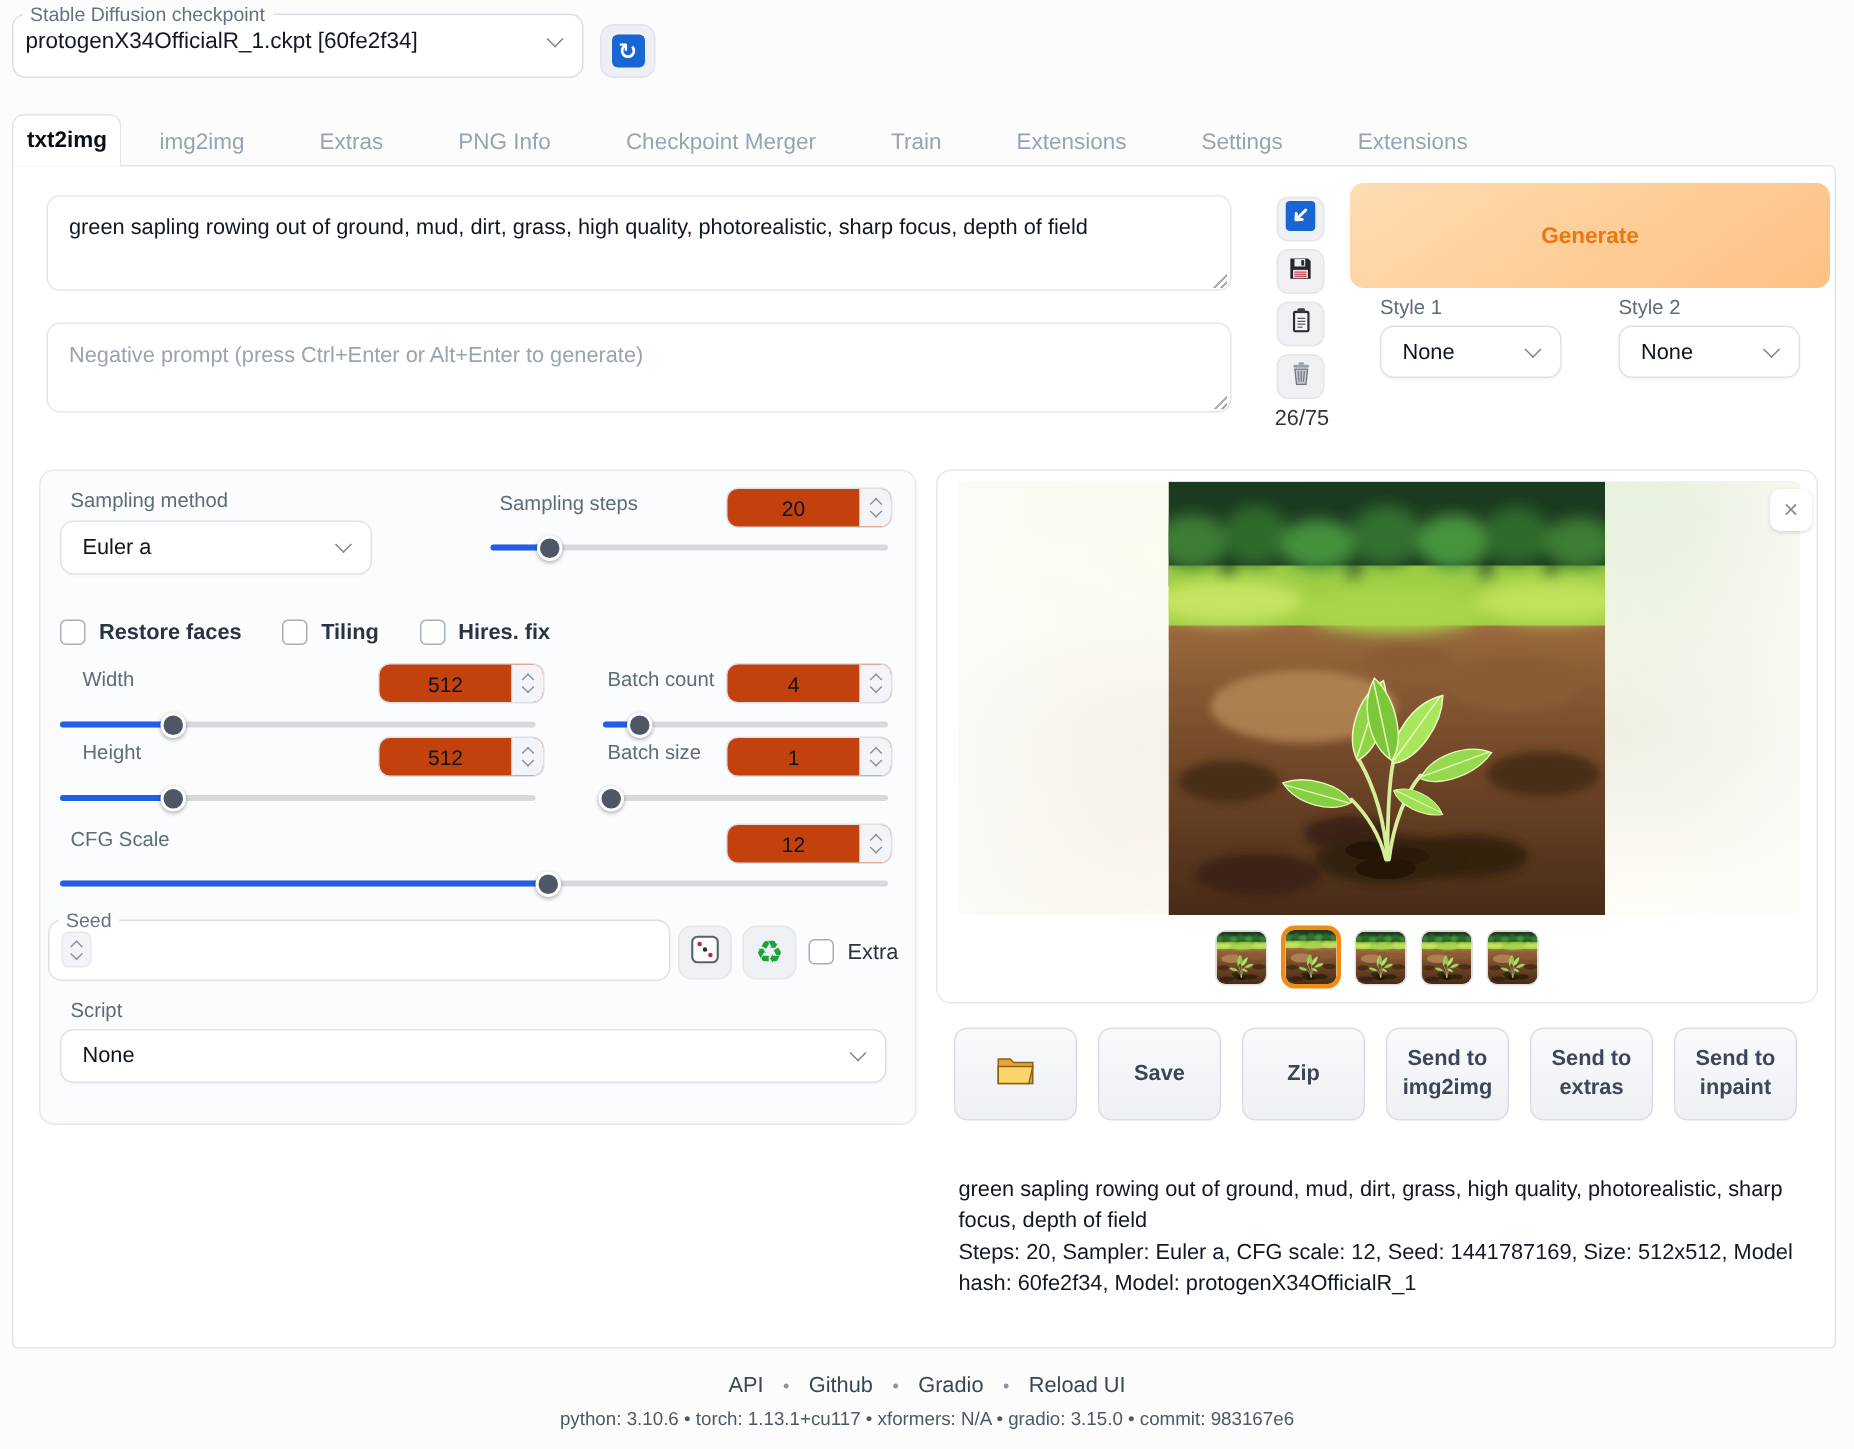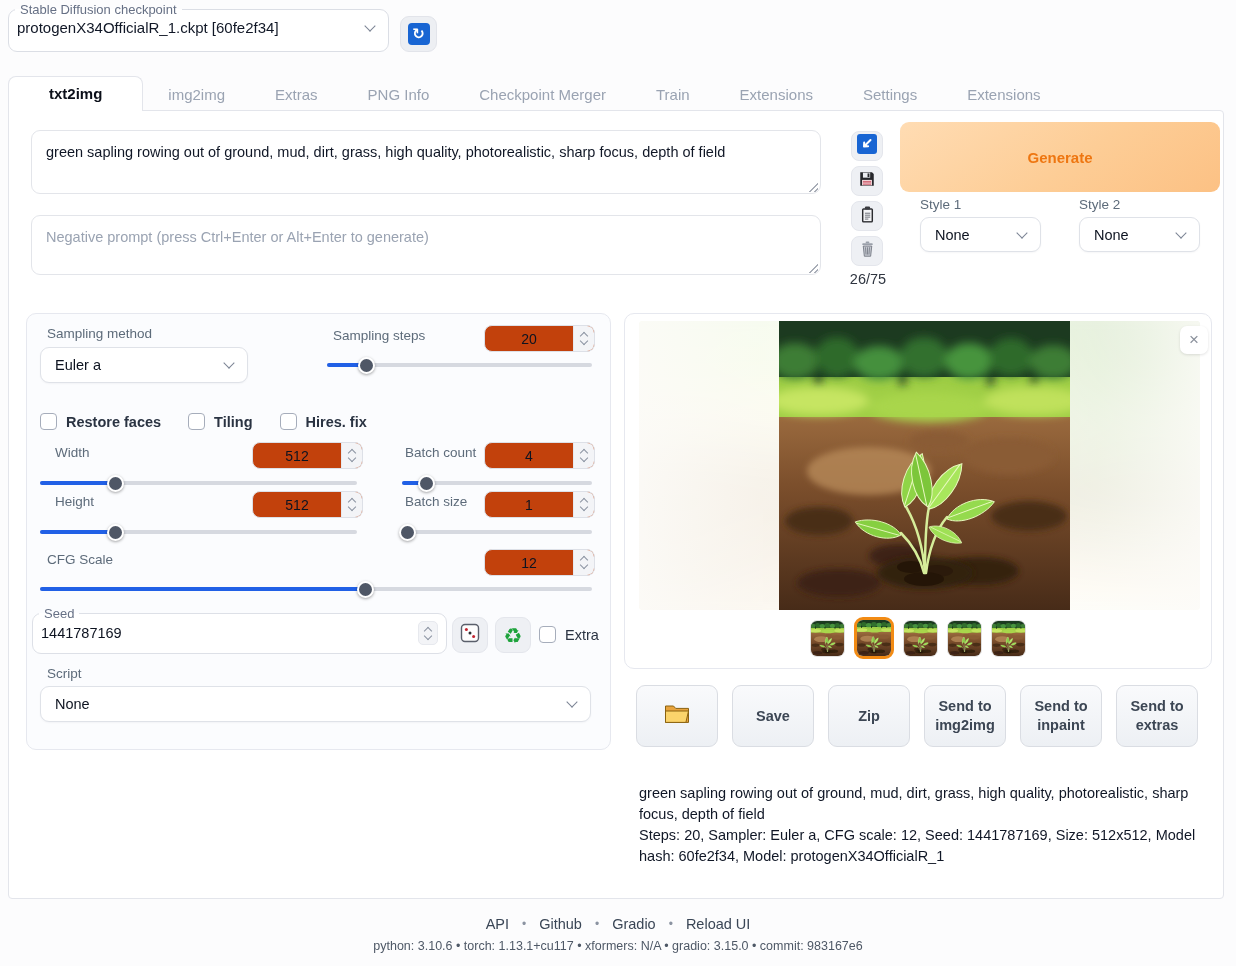--- a/index.html
+++ b/index.html
@@ -18,21 +18,21 @@
   .refresh-btn { position:absolute; left:400px; top:16px; width:37px; height:36px;
     border-radius:9px; background:#edeff3; border:1px solid #e2e4ea;
     display:flex; align-items:center; justify-content:center; cursor:pointer; }
   .refresh-ic { width:22px; height:22px; border-radius:4px; background:#1865d3; color:#fff;
     font-size:15px; font-weight:bold; display:flex; align-items:center; justify-content:center; }
 
   
   .tabs { position:absolute; left:8px; top:76px; height:35px; display:flex; align-items:flex-end; font-size:15px; }
   .tab { padding:8px 25px; color:#9aa3b2; cursor:pointer; white-space:nowrap; }
   .tab.active { background:#fff; border:1px solid #e3e5eb; border-bottom:none;
-    border-radius:8px 8px 0 0; color:#0b0f19; font-weight:700; position:relative; z-index:3; padding:8px 40px 9px; }
+    border-radius:8px 8px 0 0; color:#0b0f19; font-weight:700; position:relative; z-index:3; padding:8px 9px 9px; }
 
   
   .main { position:absolute; left:8px; top:110px; width:1216px; height:789px;
     background:#fff; border:1px solid #e3e5eb; border-radius:0 4px 4px 4px; z-index:1; }
   .main > * { position:absolute; }
 
   textarea.prompt-box { left:22px; width:790px; border:1px solid #e3e5ea; border-radius:9px;
     resize:none; padding:11px 14px; font-family:inherit; font-size:14.5px; color:#101726;
     line-height:1.4; outline:none; }
   textarea.prompt-box::placeholder { color:#9aa3b2; }
@@ -324,21 +324,20 @@
         </span>
     </div>
     <div class="slider" style="left:13px;top:266px;width:552px;--p:59%;">
         <div class="fill"></div>
         <div class="knob"></div>
       </div>
 
     <fieldset class="seed-field">
       <legend>Seed</legend>
       <div class="seed-row">
-        <span class="val">1441787169</span>
         <span class="spin">
             <i class="up"></i>
             <i class="dn"></i>
           </span>
       </div>
     </fieldset>
     <div class="sq-btn abs" style="left:425px;top:303px;">
       <span>
         <svg width="20" height="20" viewBox="0 0 20 20">
             <rect x="1.5" y="1.5" width="17" height="17" rx="3.5" fill="#fdfdfd" stroke="#5a5f6b" stroke-width="1.4"></rect>
@@ -903,24 +902,24 @@
     <div class="act-btn">
         <span>Save</span>
       </div>
     <div class="act-btn">
         <span>Zip</span>
       </div>
     <div class="act-btn">
         <span>Send to img2img</span>
       </div>
     <div class="act-btn">
+        <span>Send to extras</span>
+      </div>
+    <div class="act-btn">
         <span>Send to inpaint</span>
-      </div>
-    <div class="act-btn">
-        <span>Send to extras</span>
       </div>
   </div>
 
   <div class="out-info">
     <div class="out-text">green sapling rowing out of ground, mud, dirt, grass, high quality, photorealistic, sharp focus, depth of field</div>
     <div class="out-text">Steps: 20, Sampler: Euler a, CFG scale: 12, Seed: 1441787169, Size: 512x512, Model hash: 60fe2f34, Model: protogenX34OfficialR_1</div>
   </div>
 </div>
 
 <div class="footer">

